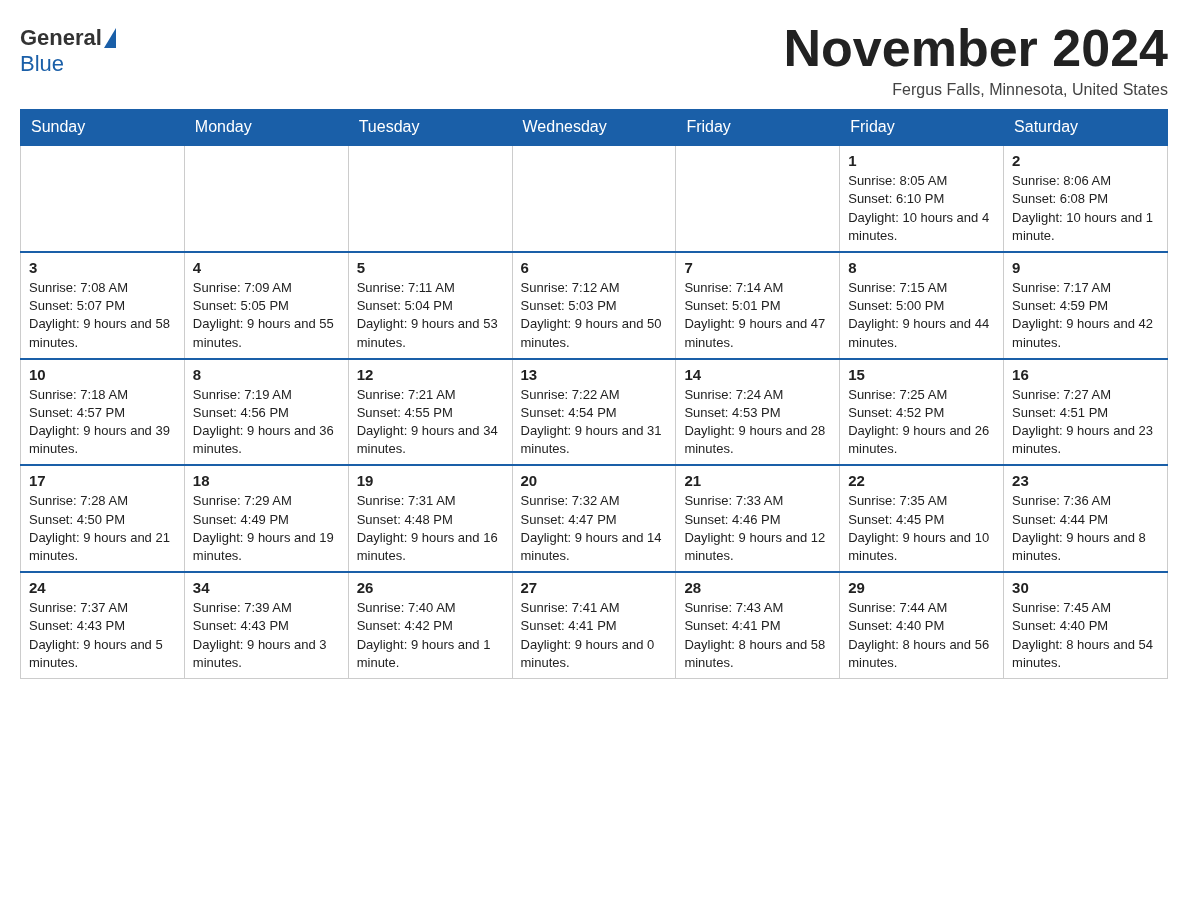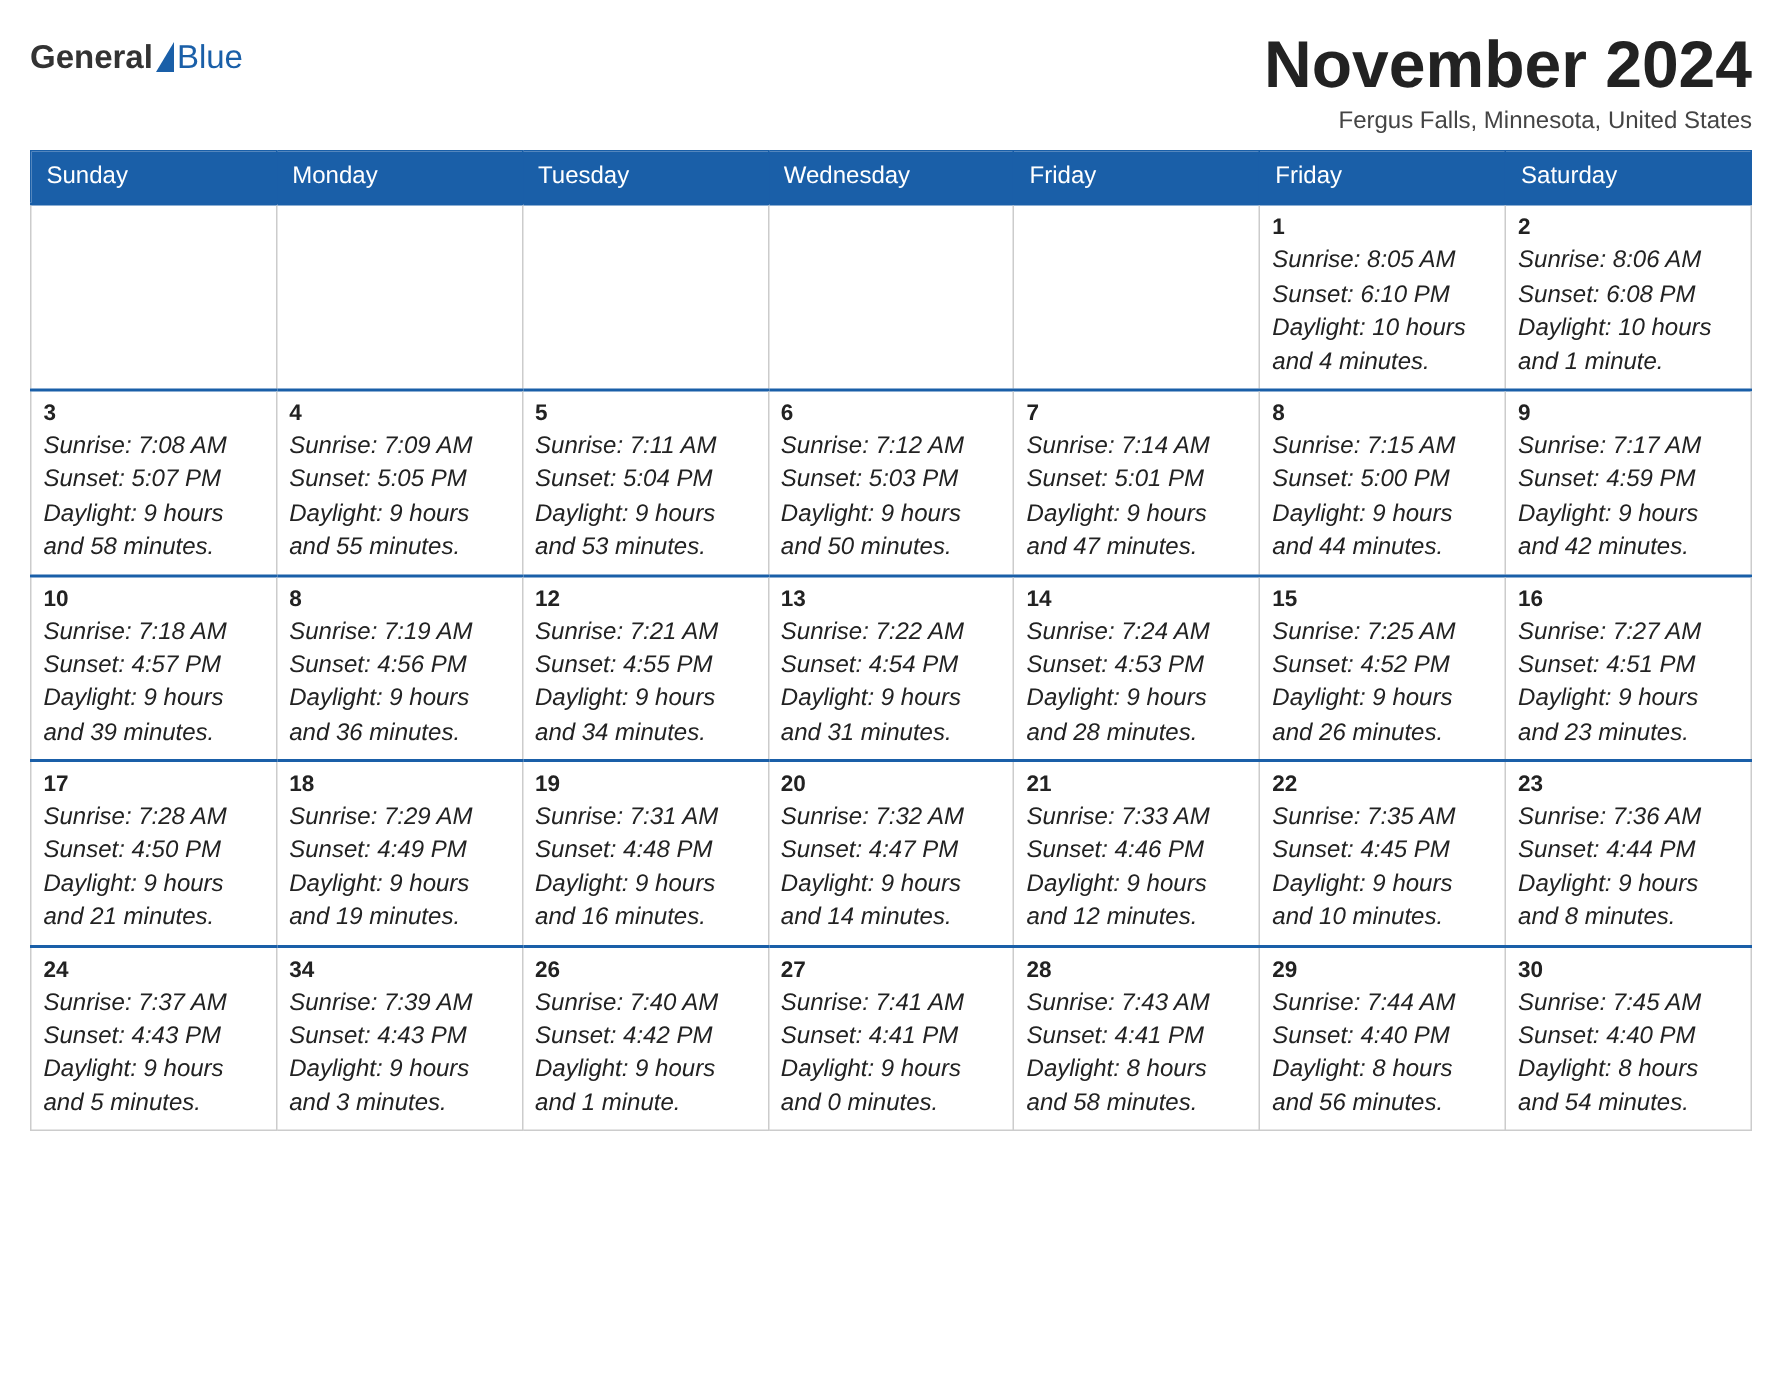--- a/index.html
+++ b/index.html
@@ -11,20 +11,21 @@
       min-height: 918px;
     }
     .header {
       display: flex;
       justify-content: space-between;
       align-items: flex-start;
       margin-bottom: 10px;
     }
     .logo {
       display: flex;
+      flex-direction: column;
       align-items: flex-start;
       padding-top: 5px;
     }
     .logo-text {
       display: flex;
       align-items: center;
       font-size: 22px;
       font-weight: bold;
       color: #333;
     }
@@ -39,21 +40,21 @@
     }
     .logo-blue {
       color: #1a5fa8;
       font-size: 22px;
       font-weight: normal;
     }
     .title-block {
       text-align: right;
     }
     .month-title {
-      font-size: 44px;
+      font-size: 52px;
       font-weight: bold;
       color: #222;
       line-height: 1.1;
     }
     .location {
       font-size: 16px;
       color: #444;
       margin-top: 4px;
     }
     .calendar {
@@ -84,24 +85,23 @@
     .calendar tr td {
       border-top: 2px solid #1a5fa8;
     }
     .day-number {
       font-size: 15px;
       font-weight: bold;
       margin-bottom: 3px;
       color: #222;
     }
     .day-info {
-      font-size: 16px;
+      font-size: 13px;
       color: #222;
       line-height: 1.4;
-      font-style: italic;
     }
     .empty-cell {
       background: #f5f5f5;
     }
   </style>
 </head>
 <body>
 
 <div class="header">
   <div class="logo">

